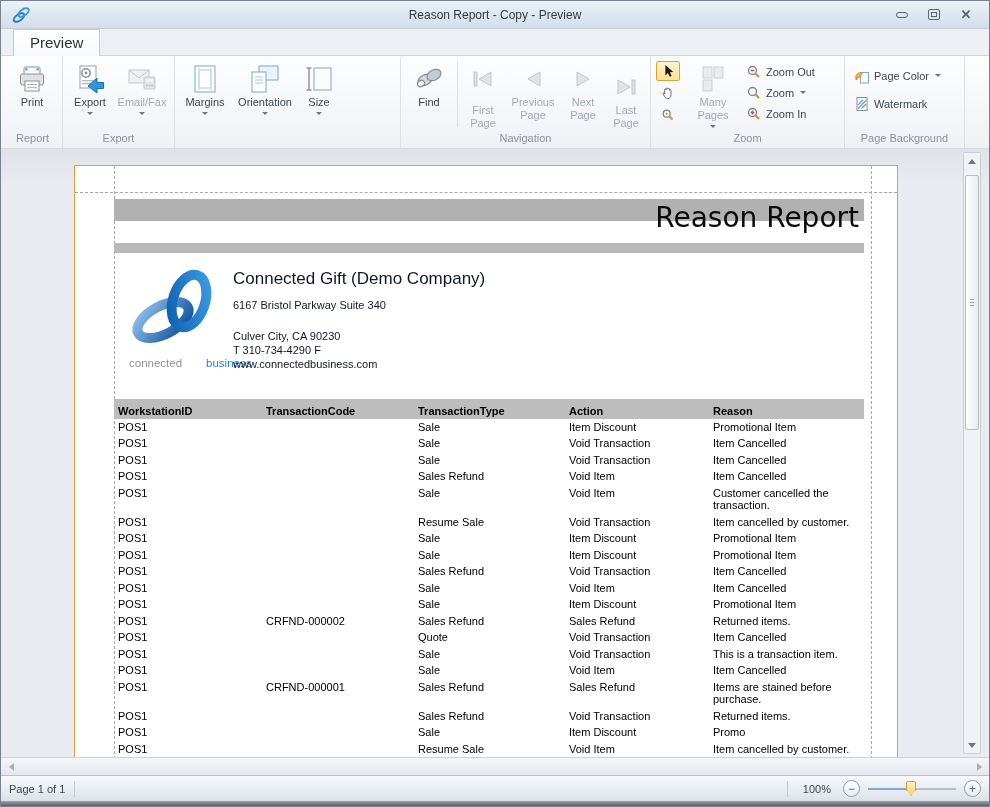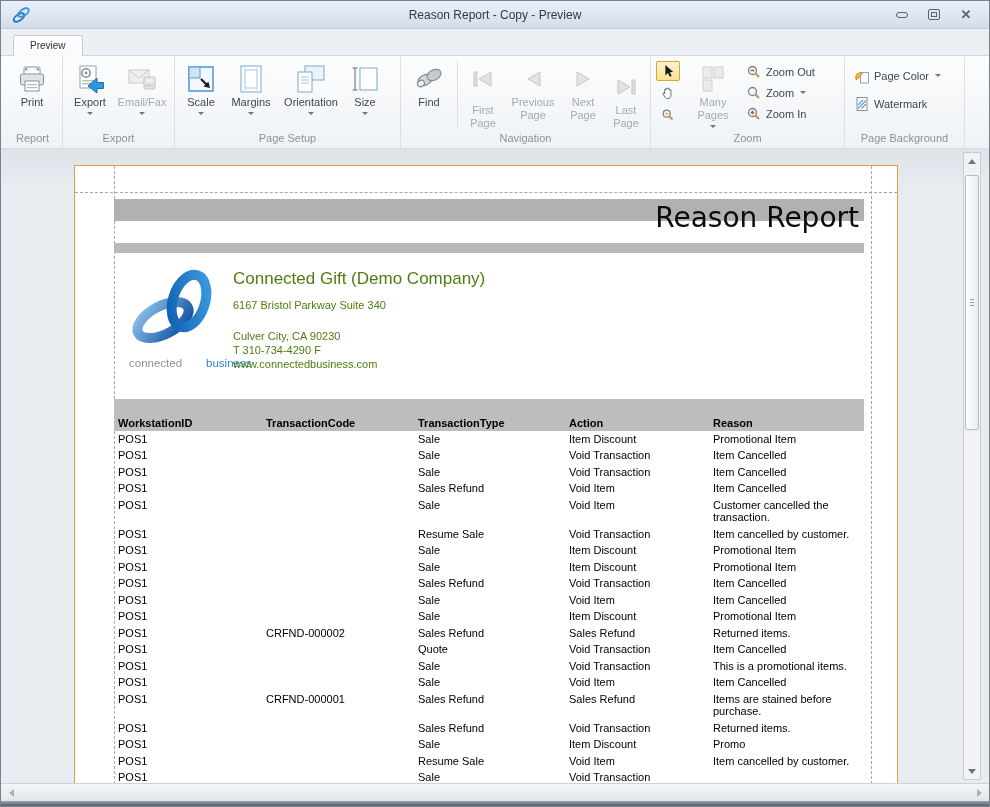--- a/index.html
+++ b/index.html
@@ -15,21 +15,21 @@
   .winbtns{ margin-left:auto; display:flex; gap:14px; padding-right:8px; z-index:2; }
   .winbtn{ width:18px; height:16px; display:flex; align-items:center; justify-content:center; cursor:default; }
   .glyph-min{ width:12px; height:6px; border:1.6px solid #5a6570; border-radius:3px; }
   .glyph-max{ width:12px; height:11px; border:1.6px solid #5a6570; border-radius:2px; position:relative;}
   .glyph-max::after{ content:""; position:absolute; left:2px; top:2px; width:4px; height:3px; border:1.4px solid #5a6570;}
   .glyph-close{ font-size:13px; color:#5a6570; font-weight:bold; line-height:1; }
 
   
   .tabstrip{ height:27px; flex:0 0 27px; background:#eceff3; border-bottom:1px solid #d2d6dc; padding-left:12px; display:flex; align-items:flex-end; }
   .tab{ background:linear-gradient(#ffffff,#f7f9fb); border:1px solid #c6cad0; border-bottom:none;
-    border-radius:2px 2px 0 0; padding:4px 16px 5px; font-size:10px; color:#333; position:relative; top:1px; }
+    border-radius:2px 2px 0 0; padding:4px 16px 5px; font-size:15px; color:#333; position:relative; top:1px; }
 
   
   .ribbon{ flex:0 0 86px; background:linear-gradient(#fcfdfe,#eff2f5); border-bottom:1px solid #d8dce1; display:flex; padding:1px 2px 0; }
   .rgroup{ display:flex; flex-direction:column; border-right:1px solid #dcdfe4; }
   .rgroup-content{ flex:1; display:flex; align-items:stretch; padding:2px 3px 0; }
   .rgroup-label{ height:17px; text-align:center; font-size:11px; color:#8e9298; line-height:15px; }
   .bigbtn{ display:flex; flex-direction:column; align-items:center; padding-top:3px; font-size:11px; color:#3f4650; border:1px solid transparent; border-radius:2px; text-align:center; line-height:13px; }
   .bigbtn .bicon{ width:32px; height:32px; flex:0 0 32px; }
   .bigbtn .blabel{ margin-top:1px; }
   .caret{ width:0; height:0; border-left:3px solid transparent; border-right:3px solid transparent; border-top:3px solid #707archive0; border-top:3px solid #70767e; margin-top:3px; }
@@ -51,28 +51,28 @@
     background:linear-gradient(180deg,#dfe3e9 0%, #e8ebf0 6%, #e8ebf0 100%); }
   .page{ position:absolute; left:73px; top:16px; width:824px; height:1200px; background:#fff; border:1px solid #dfa13a; }
   .guide-v{ position:absolute; top:0; bottom:0; border-left:1px dashed #a3a8ae; }
   .guide-h{ position:absolute; left:0; right:0; border-top:1px dashed #a3a8ae; }
   .banner{ position:absolute; left:39px; top:33px; width:750px; height:22px; background:#b1b1b1; }
   .banner .rtitle{ display:block; text-align:right; padding-right:5px; font-family:"DejaVu Sans", sans-serif; font-size:28px; line-height:38px; color:#0a0a0a; }
   .subbanner{ position:absolute; left:39px; top:77px; width:750px; height:10px; background:#b9b9b9; }
   .company-logo{ position:absolute; left:50px; top:99px; width:104px; height:90px; }
   .logo-caption{ position:absolute; left:54px; top:191px; font-size:11.5px; letter-spacing:0; }
   .logo-caption .lc-gray{ color:#8d9196; } .logo-caption .lc-blue{ color:#2e86d6;padding-left:24px; }
-  .company{ position:absolute; left:158px; top:103px; width:420px; color:#4d7c0f; }
+  .company{ position:absolute; left:158px; top:103px; width:420px; color:#0f172a; }
   .company .cname{ font-size:17px; margin-bottom:9px; }
   .company .cline{ font-size:11px; line-height:14px; }
   .company .gap{ height:17px; }
 
   .rtable{ position:absolute; left:39px; top:233px; width:750px; font-size:11px; color:#000; }
   .thead{ display:flex; background:#bdbdbd; font-weight:bold; }
-  .thead .tcell{ padding:18px 4px 1px; }
+  .thead .tcell{ padding:6px 4px 1px; }
   .trow{ display:flex; }
   .tcell{ padding:2px 4px; line-height:12.5px; }
   .col0{ width:148px; flex:0 0 148px; } .col1{ width:152px; flex:0 0 152px; }
   .col2{ width:151px; flex:0 0 151px; } .col3{ width:144px; flex:0 0 144px; }
   .col4{ width:155px; flex:0 0 155px; }
 
   
   .vscroll{ position:absolute; top:3px; bottom:3px; right:8px; width:18px; background:#f0f2f6; border:1px solid #c8cdd4; border-radius:1px; }
   .varrow{ position:absolute; left:0; right:0; height:16px; display:flex; align-items:center; justify-content:center; }
   .varrow.up{ top:0; } .varrow.down{ bottom:0; }
@@ -186,32 +186,20 @@
           </span>
           <span class="blabel">Email/Fax</span>
           <span class="caret"></span>
         </div>
       </div>
       <div class="rgroup-label">Export</div>
     </div>
 
     <div class="rgroup" style="width:226px;">
       <div class="rgroup-content">
-        <div class="bigbtn" style="width:46px;">
-          <span class="bicon">
-            <svg viewBox="0 0 32 32">
-                <rect x="4" y="4" width="24" height="24" fill="#f2f8fd" stroke="#5b9bd1" stroke-width="1.6"></rect>
-                <rect x="4" y="4" width="11" height="11" fill="#cfe4f5" stroke="#5b9bd1"></rect>
-                <path d="M16 16 L22 22" stroke="#1a1a1a" stroke-width="2.2"></path>
-                <path d="M25 25 L18.5 23.4 L23.4 18.5 Z" fill="#1a1a1a"></path>
-              </svg>
-          </span>
-          <span class="blabel">Scale</span>
-          <span class="caret"></span>
-        </div>
         <div class="bigbtn" style="width:54px;">
           <span class="bicon">
             <svg viewBox="0 0 32 32">
                 <rect x="6" y="3" width="20" height="26" fill="#fff" stroke="#7da7cc"></rect>
                 <rect x="10" y="7" width="12" height="18" fill="none" stroke="#a9c6e0"></rect>
                 <line x1="10" y1="3" x2="10" y2="29" stroke="#cdddeb"></line>
                 <line x1="22" y1="3" x2="22" y2="29" stroke="#cdddeb"></line>
               </svg>
           </span>
           <span class="blabel">Margins</span>
@@ -236,21 +224,20 @@
                 <line x1="6" y1="5" x2="6" y2="27" stroke="#8a9097" stroke-width="1.4"></line>
                 <line x1="3.5" y1="5" x2="8.5" y2="5" stroke="#8a9097" stroke-width="1.4"></line>
                 <line x1="3.5" y1="27" x2="8.5" y2="27" stroke="#8a9097" stroke-width="1.4"></line>
                 <rect x="11" y="5" width="17" height="22" fill="#fdfdfe" stroke="#7da7cc"></rect>
               </svg>
           </span>
           <span class="blabel">Size</span>
           <span class="caret"></span>
         </div>
       </div>
-      <div class="rgroup-label">Page Setup</div>
     </div>
 
     <div class="rgroup" style="width:250px;">
       <div class="rgroup-content">
         <div class="bigbtn" style="width:50px;">
           <span class="bicon">
             <svg viewBox="0 0 32 32">
                 <g stroke="#868c94" stroke-width="1.2">
                   <ellipse cx="12" cy="17" rx="7.5" ry="5" fill="#d4d8dd" transform="rotate(-28 12 17)"></ellipse>
                   <ellipse cx="21" cy="12" rx="7.5" ry="5" fill="#c6cbd1" transform="rotate(-28 21 12)"></ellipse>
@@ -529,21 +516,21 @@
               <div class="tcell col1"></div>
               <div class="tcell col2">Quote</div>
               <div class="tcell col3">Void Transaction</div>
               <div class="tcell col4">Item Cancelled</div>
             </div>
             <div class="trow">
               <div class="tcell col0">POS1</div>
               <div class="tcell col1"></div>
               <div class="tcell col2">Sale</div>
               <div class="tcell col3">Void Transaction</div>
-              <div class="tcell col4">This is a promotional items.</div>
+              <div class="tcell col4">This is a transaction item.</div>
             </div>
             <div class="trow">
               <div class="tcell col0">POS1</div>
               <div class="tcell col1"></div>
               <div class="tcell col2">Sale</div>
               <div class="tcell col3">Void Item</div>
               <div class="tcell col4">Item Cancelled</div>
             </div>
             <div class="trow">
               <div class="tcell col0">POS1</div>
@@ -603,15 +590,30 @@
 
   <div class="hscroll">
     <div class="harrow left">
         <span class="tri-left"></span>
       </div>
     <div class="harrow right">
         <span class="tri-right"></span>
       </div>
   </div>
 
+  <div class="statusbar">
+    <span>Page 1 of 1</span>
+    <span class="sep"></span>
+    <span class="spacer"></span>
+    <span class="sep"></span>
+    <span class="pct">100%</span>
+    <span style="width:10px;"></span>
+    <div class="zoombtn">−</div>
+    <div class="slider">
+      <div class="track-l"></div>
+      <div class="track-r"></div>
+      <div class="sthumb"></div>
+    </div>
+    <div class="zoombtn">+</div>
+  </div>
 
   <div class="bottom-frame"></div>
 </div>
 
 </body></html>

